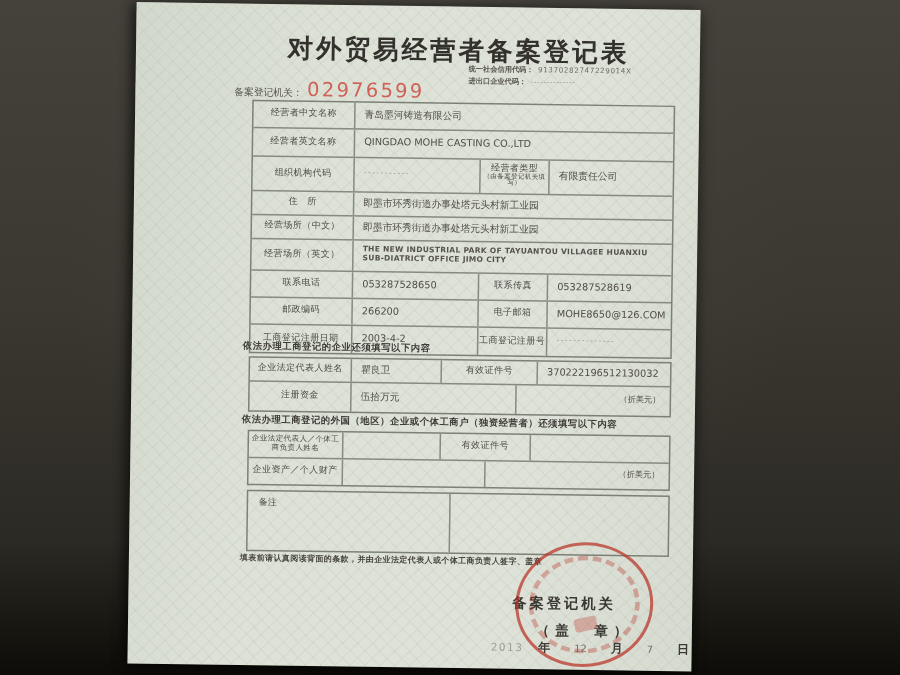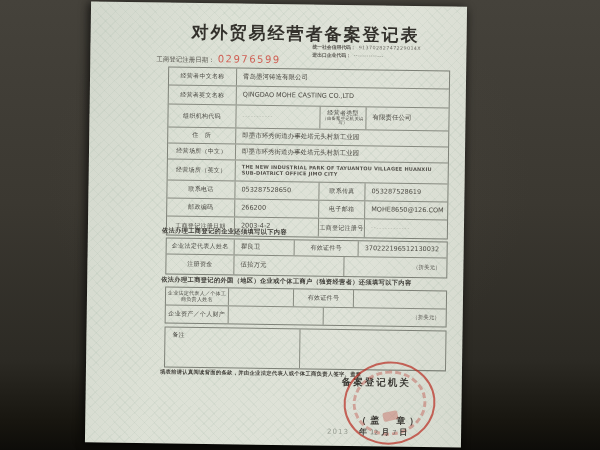--- a/index.html
+++ b/index.html
@@ -17,21 +17,21 @@
       repeating-linear-gradient(-45deg, rgba(140,170,150,0.10) 0px, rgba(140,170,150,0.10) 1px, rgba(0,0,0,0) 1px, rgba(0,0,0,0) 7px),
       linear-gradient(100deg,#d3d8cd 0%,#dde1d6 30%,#dfe2d8 70%,#d6dacf 100%);
     transform:rotate(0.8deg);
     box-shadow:0 3px 9px rgba(0,0,0,0.55), -4px 0 8px rgba(0,0,0,0.35);
   }
   .title{
     position:absolute;left:60px;right:6px;top:18px;text-align:center;
     font-size:17px;font-weight:bold;letter-spacing:2px;color:#33312c;
   }
   .serial{position:absolute;left:66px;top:50px;font-size:6.5px;color:#55534c;}
-  .serial .num{color:#cf6156;font-size:10px;letter-spacing:1.5px;margin-left:3px;margin-top:20px;}
+  .serial .num{color:#cf6156;font-size:13px;letter-spacing:1.5px;margin-left:3px;margin-top:20px;}
   .codes{position:absolute;left:222px;top:39px;width:146px;font-size:4.8px;color:#56544e;line-height:1.7;}
   .codes .cl{display:flex;white-space:nowrap;}
   .codes .k{font-weight:bold;}
   .codes .v{margin-left:3px;color:#6d6b64;letter-spacing:0.4px;}
   .codes .v.dash{color:#8a8d83;}
 
   .tbl{position:absolute;left:78px;width:282px;border:1px solid #7d8077;box-sizing:border-box;}
   .row{display:flex;border-top:1px solid #878a80;}
   .row:first-child{border-top:none;}
   .cell{
@@ -51,50 +51,50 @@
   .w60{width:60px;} .w64{width:64px;} .w110{width:110px;}
   .d1{width:62px;} .d2{width:65px;} .d3{width:60px;} .d4{flex:1;}
   .e2{width:95px;}
   .sect{position:absolute;left:74px;font-size:6.2px;font-weight:bold;color:#3e3c37;letter-spacing:0.4px;}
 
   .remark-tbl{position:absolute;left:78px;top:324px;width:282px;height:41px;border:1px solid #7d8077;box-sizing:border-box;display:flex;}
   .remark-left{width:134px;box-sizing:border-box;padding:3px 0 0 7px;font-size:6px;color:#4b4a44;}
   .remark-right{flex:1;border-left:1px solid #878a80;}
 
   .footnote{position:absolute;left:74px;top:366px;font-size:5.3px;font-weight:bold;color:#45433d;letter-spacing:0.3px;}
-  .authority{position:absolute;left:256px;top:371px;font-size:9.5px;font-weight:bold;letter-spacing:2px;color:#3a3833;}
+  .authority{position:absolute;left:256px;top:391px;font-size:9.5px;font-weight:bold;letter-spacing:2px;color:#3a3833;}
   .seal-word{position:absolute;left:272px;top:409px;font-size:9px;font-weight:bold;letter-spacing:4px;color:#3a3833;}
   .stamp{
     position:absolute;left:258px;top:356px;width:88px;height:79px;
     border:2.5px solid rgba(186,48,38,0.72);border-radius:50%;
     transform:rotate(-7deg);
   }
   .stamp .arc{
     position:absolute;inset:7px;border-radius:50%;
     border:3px dashed rgba(186,48,38,0.34);
   }
   .stamp .blob{
     position:absolute;left:36px;top:48px;width:15px;height:9px;
     background:rgba(186,48,38,0.30);border-radius:2px;transform:rotate(-6deg);
   }
   .dateline{position:absolute;left:242px;top:421px;display:flex;align-items:baseline;color:#55534c;}
   .dateline .faint{font-size:7px;color:#989e93;margin-right:10px;letter-spacing:1px;}
   .dateline .unit{font-size:8px;font-weight:bold;color:#3c3a35;}
-  .dateline .dnum{font-size:6.5px;color:#6b6962;margin:0 3px;}
+  .dateline .dnum{font-size:6.5px;color:#6b6962;margin:0 16px;}
 </style>
 </head>
 <body>
 
 <div class="photo">
   <div class="paper">
 
     <div class="title">对外贸易经营者备案登记表</div>
 
     <div class="serial">
-      <span>工商登记注册日期：</span><span class="num">02976599</span>
+      <span>备案登记机关：</span><span class="num">02976599</span>
     </div>
 
     <div class="codes">
       <div class="cl">
         <span class="k">统一社会信用代码：</span>
         <span class="v">91370282747229014X</span>
       </div>
       <div class="cl">
         <span class="k">进出口企业代码：</span>
         <span class="v dash">--------------</span>

